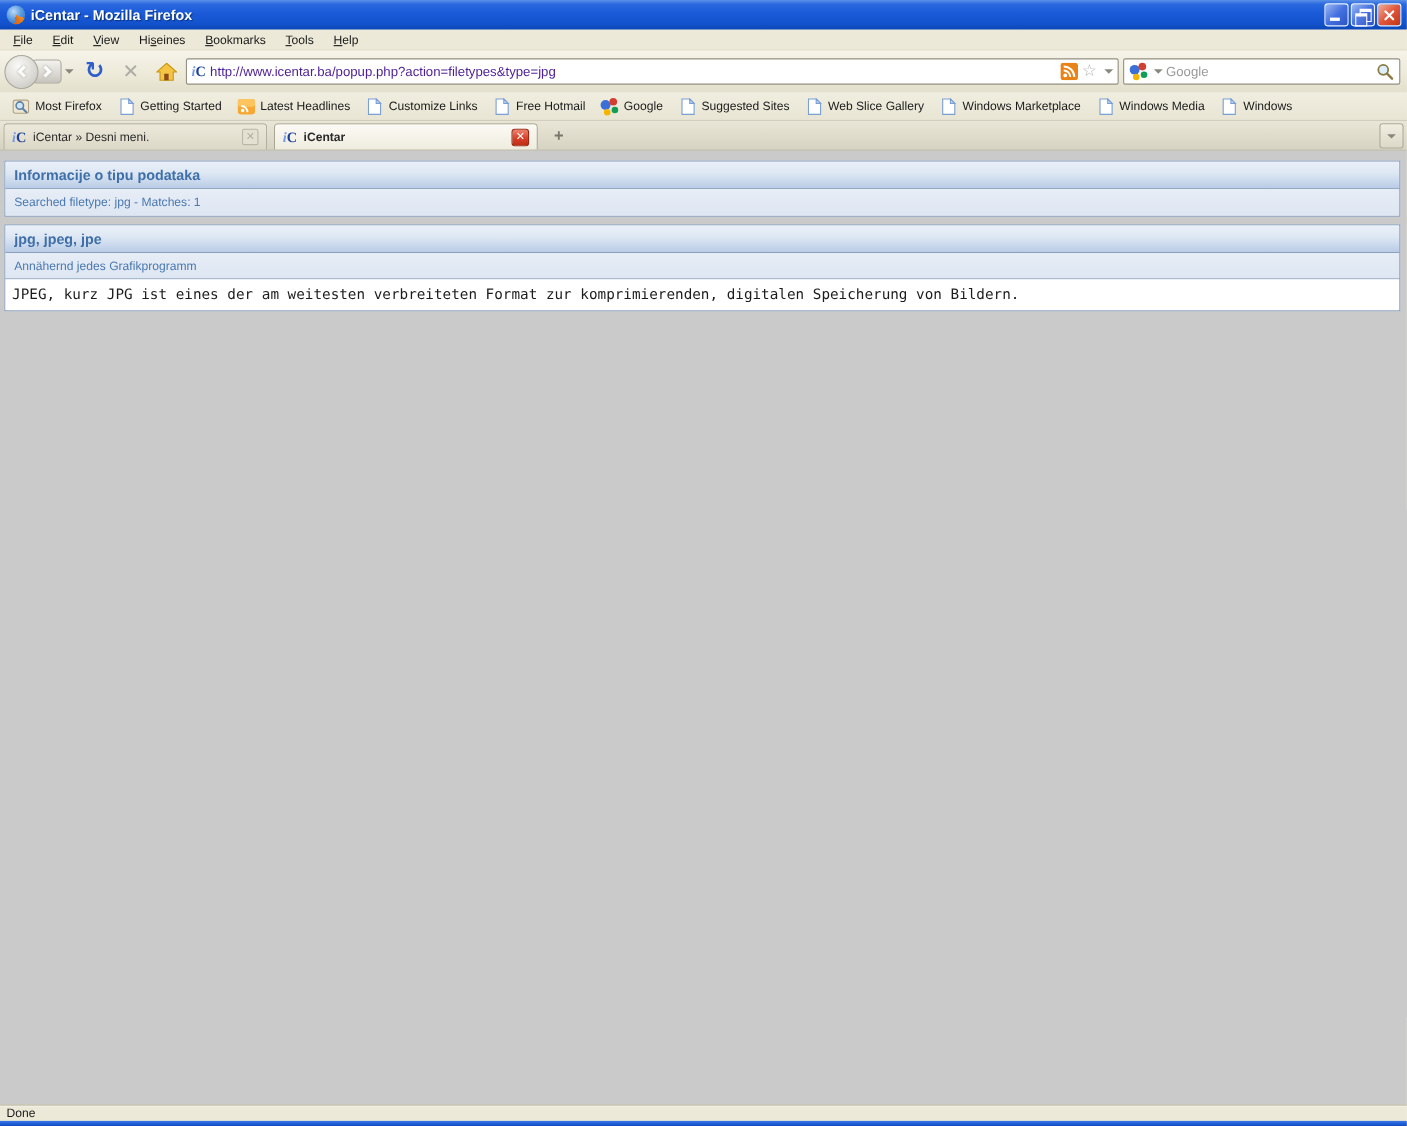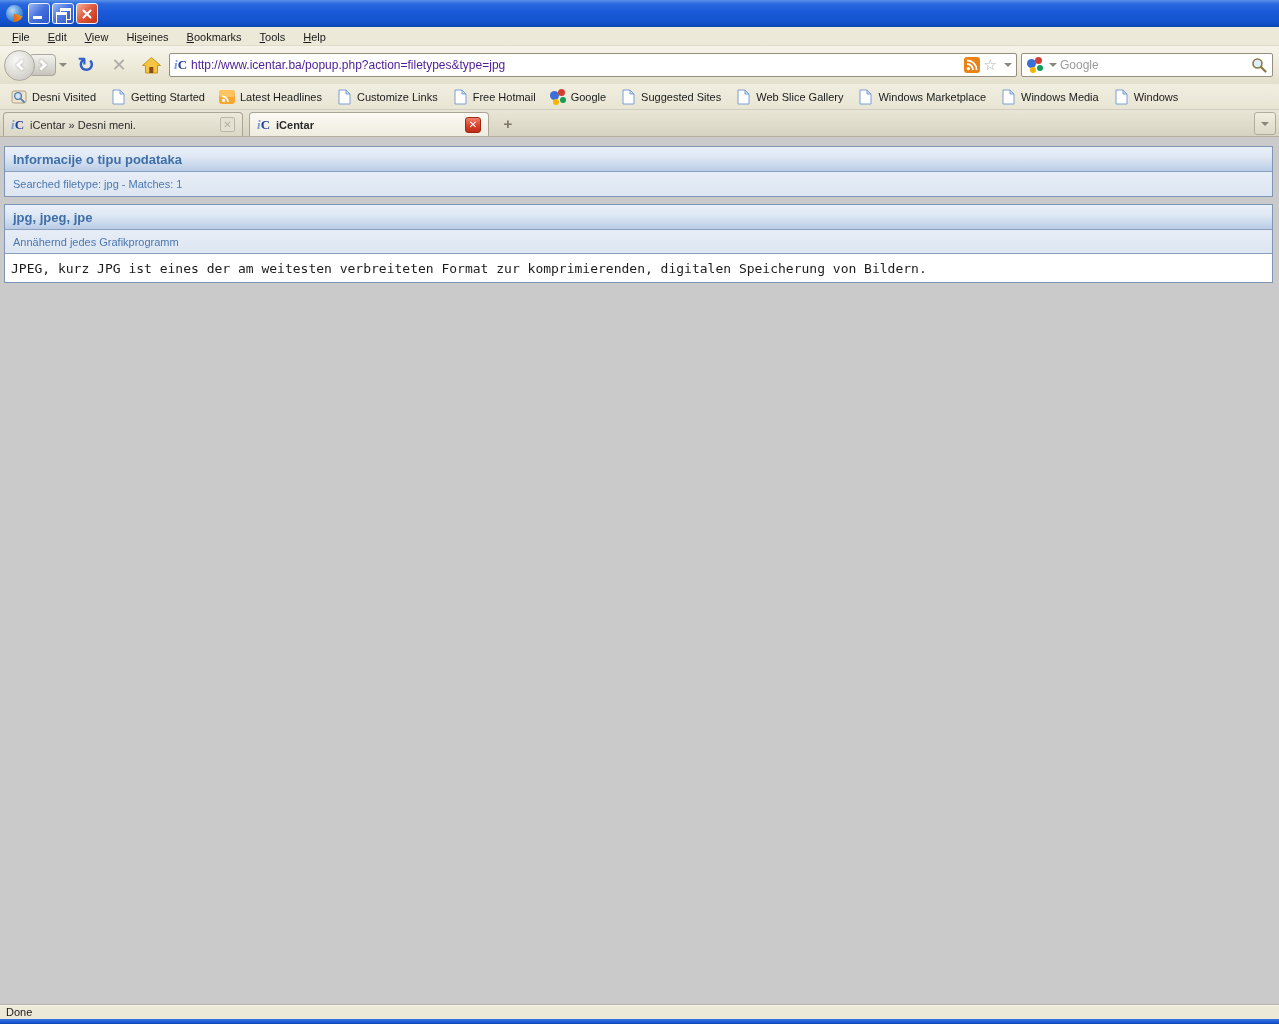--- a/index.html
+++ b/index.html
@@ -128,20 +128,21 @@
 
   svg { display:block; }
 </style>
 </head>
 <body>
 
 <div class="window">
 
   <div class="titlebar">
     <span class="ff-icon"></span>
+    <span class="title-text">iCentar - Mozilla Firefox</span>
     <div class="win-controls">
       <div class="winbtn btn-min"></div>
       <div class="winbtn btn-restore"></div>
       <div class="winbtn btn-close"></div>
     </div>
   </div>
 
   <div class="menubar">
     <span class="menu-item"><span></span><span class="u">F</span><span>ile</span></span>
     <span class="menu-item"><span></span><span class="u">E</span><span>dit</span></span>
@@ -205,21 +206,21 @@
   <div class="bookmarksbar">
     <span class="bm-item">
       <span class="bm-icon">
         <svg width="16" height="16" viewBox="0 0 16 16">
           <rect x="1" y="2" width="14" height="12" rx="2" fill="#e8ddc8" stroke="#b5a握" stroke-width="0"></rect>
           <rect x="1" y="2" width="14" height="12" rx="2" fill="#efe6d2" stroke="#b0a284" stroke-width="1"></rect>
           <circle cx="7" cy="7" r="3.4" fill="#cfe4f7" stroke="#5b80a8" stroke-width="1.4"></circle>
           <line x1="9.6" y1="9.6" x2="13" y2="13" stroke="#5b80a8" stroke-width="1.8" stroke-linecap="round"></line>
         </svg>
       </span>
-      <span>Desni Visited</span>
+      <span>Most Firefox</span>
     </span>
     <span class="bm-item">
       <span class="bm-icon">
         <svg width="16" height="16" viewBox="0 0 16 16">
             <path d="M3 1 h7 l4 4 v10 h-11 z" fill="#fff" stroke="#7a9fd4" stroke-width="1"></path>
             <path d="M10 1 l4 4 h-4 z" fill="#cfe0f5" stroke="#7a9fd4" stroke-width="1"></path>
           </svg>
       </span>
       <span>Getting Started</span>
     </span>

